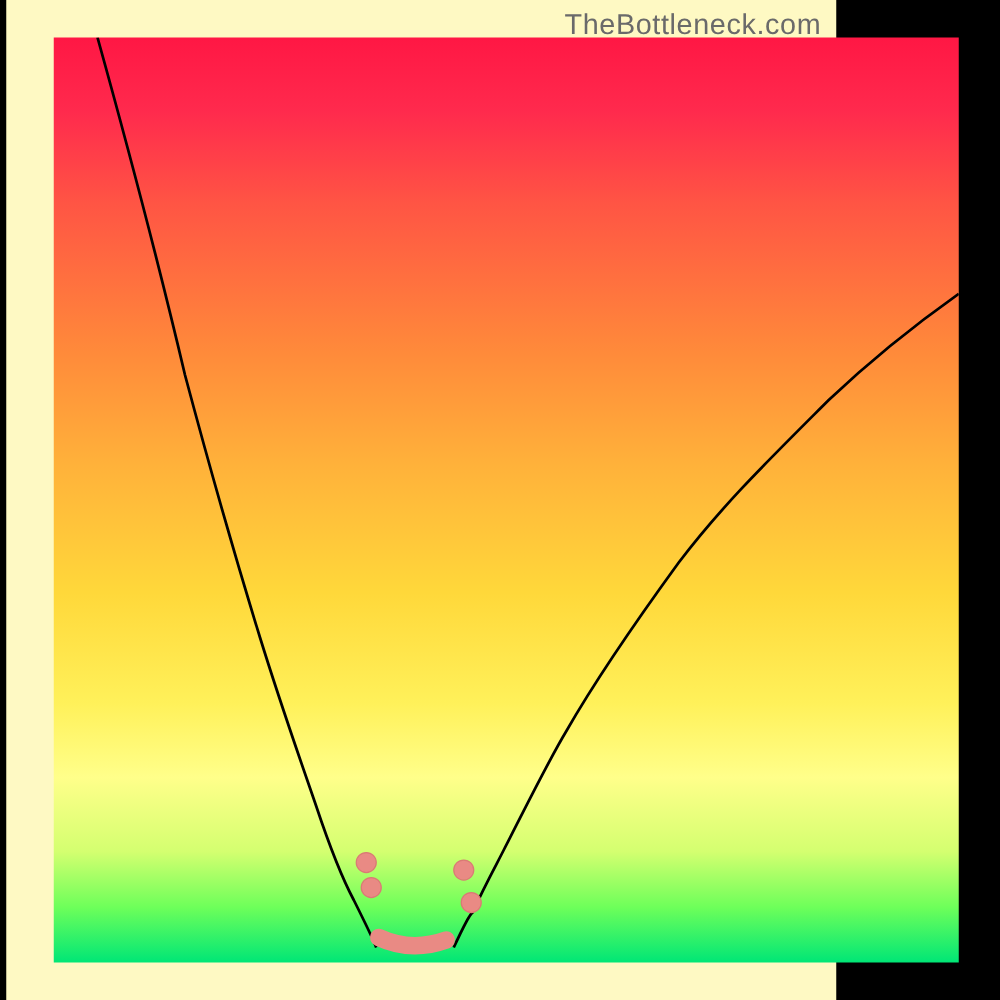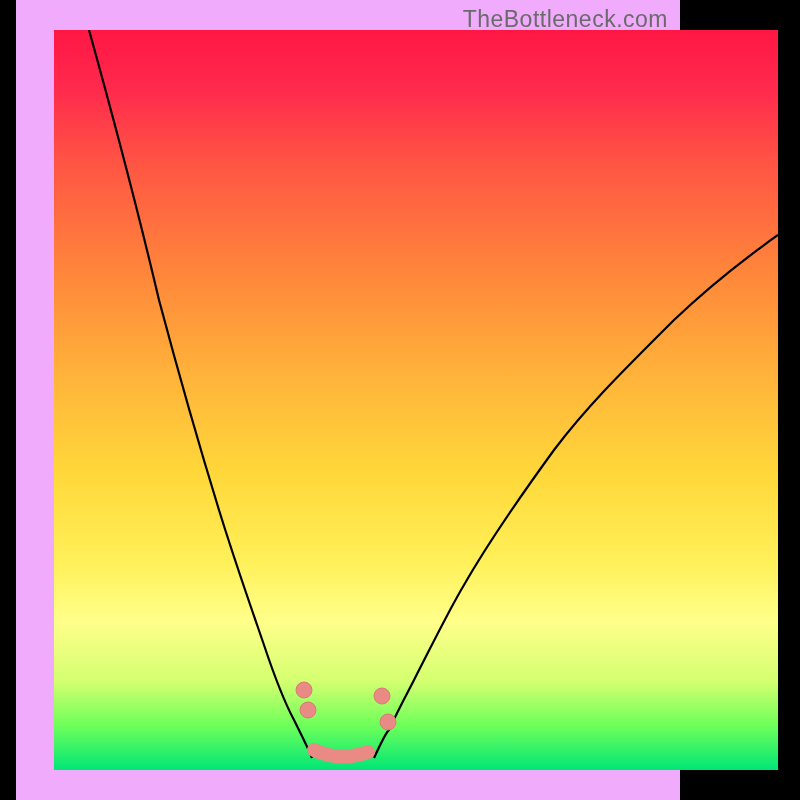--- a/index.html
+++ b/index.html
@@ -6,25 +6,25 @@
     margin: 0;
     padding: 0;
     width: 800px;
     height: 800px;
     overflow: hidden;
     background: #000;
     font-family: Arial, Helvetica, sans-serif;
   }
   .frame {
     position: absolute;
-    left: 16px;
+    left: 5px;
     top: 0;
     width: 664px;
     height: 800px;
-    background: #f0abfc;
+    background: #fef9c3;
   }
   .plot-bg {
     position: absolute;
     left: 38px;
     top: 30px;
     width: 724px;
     height: 740px;
     background: linear-gradient(to bottom,
       #ff1744 0%,
       #ff2a4d 8%,

